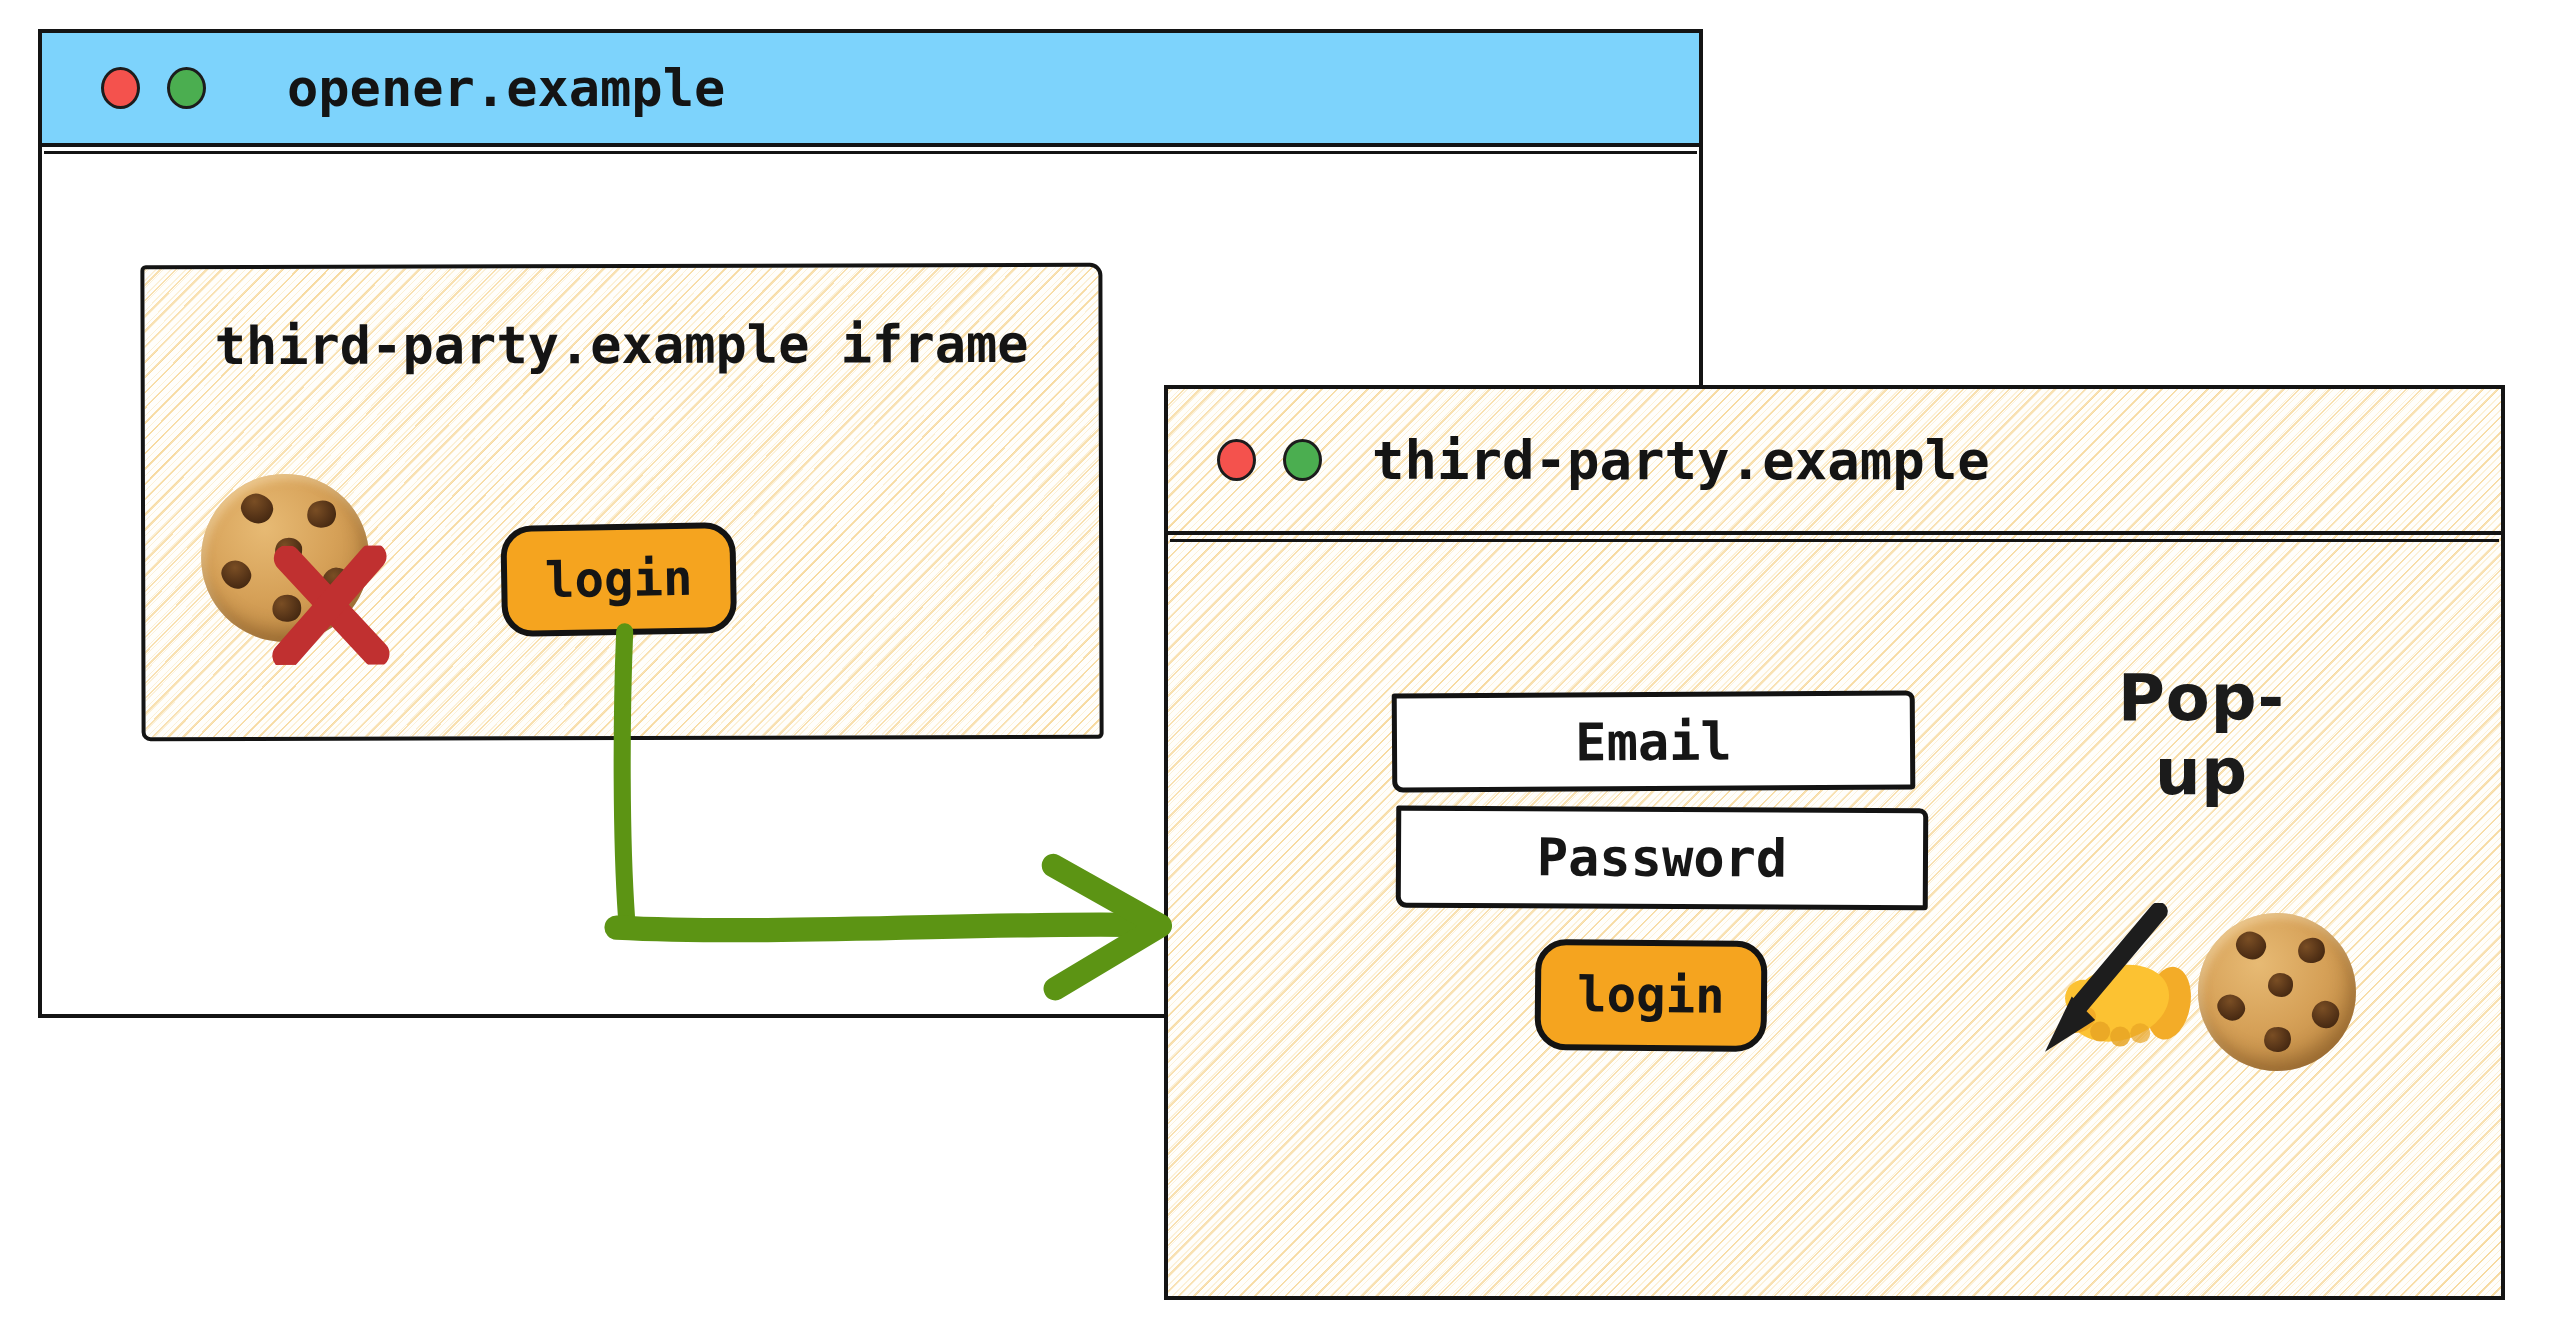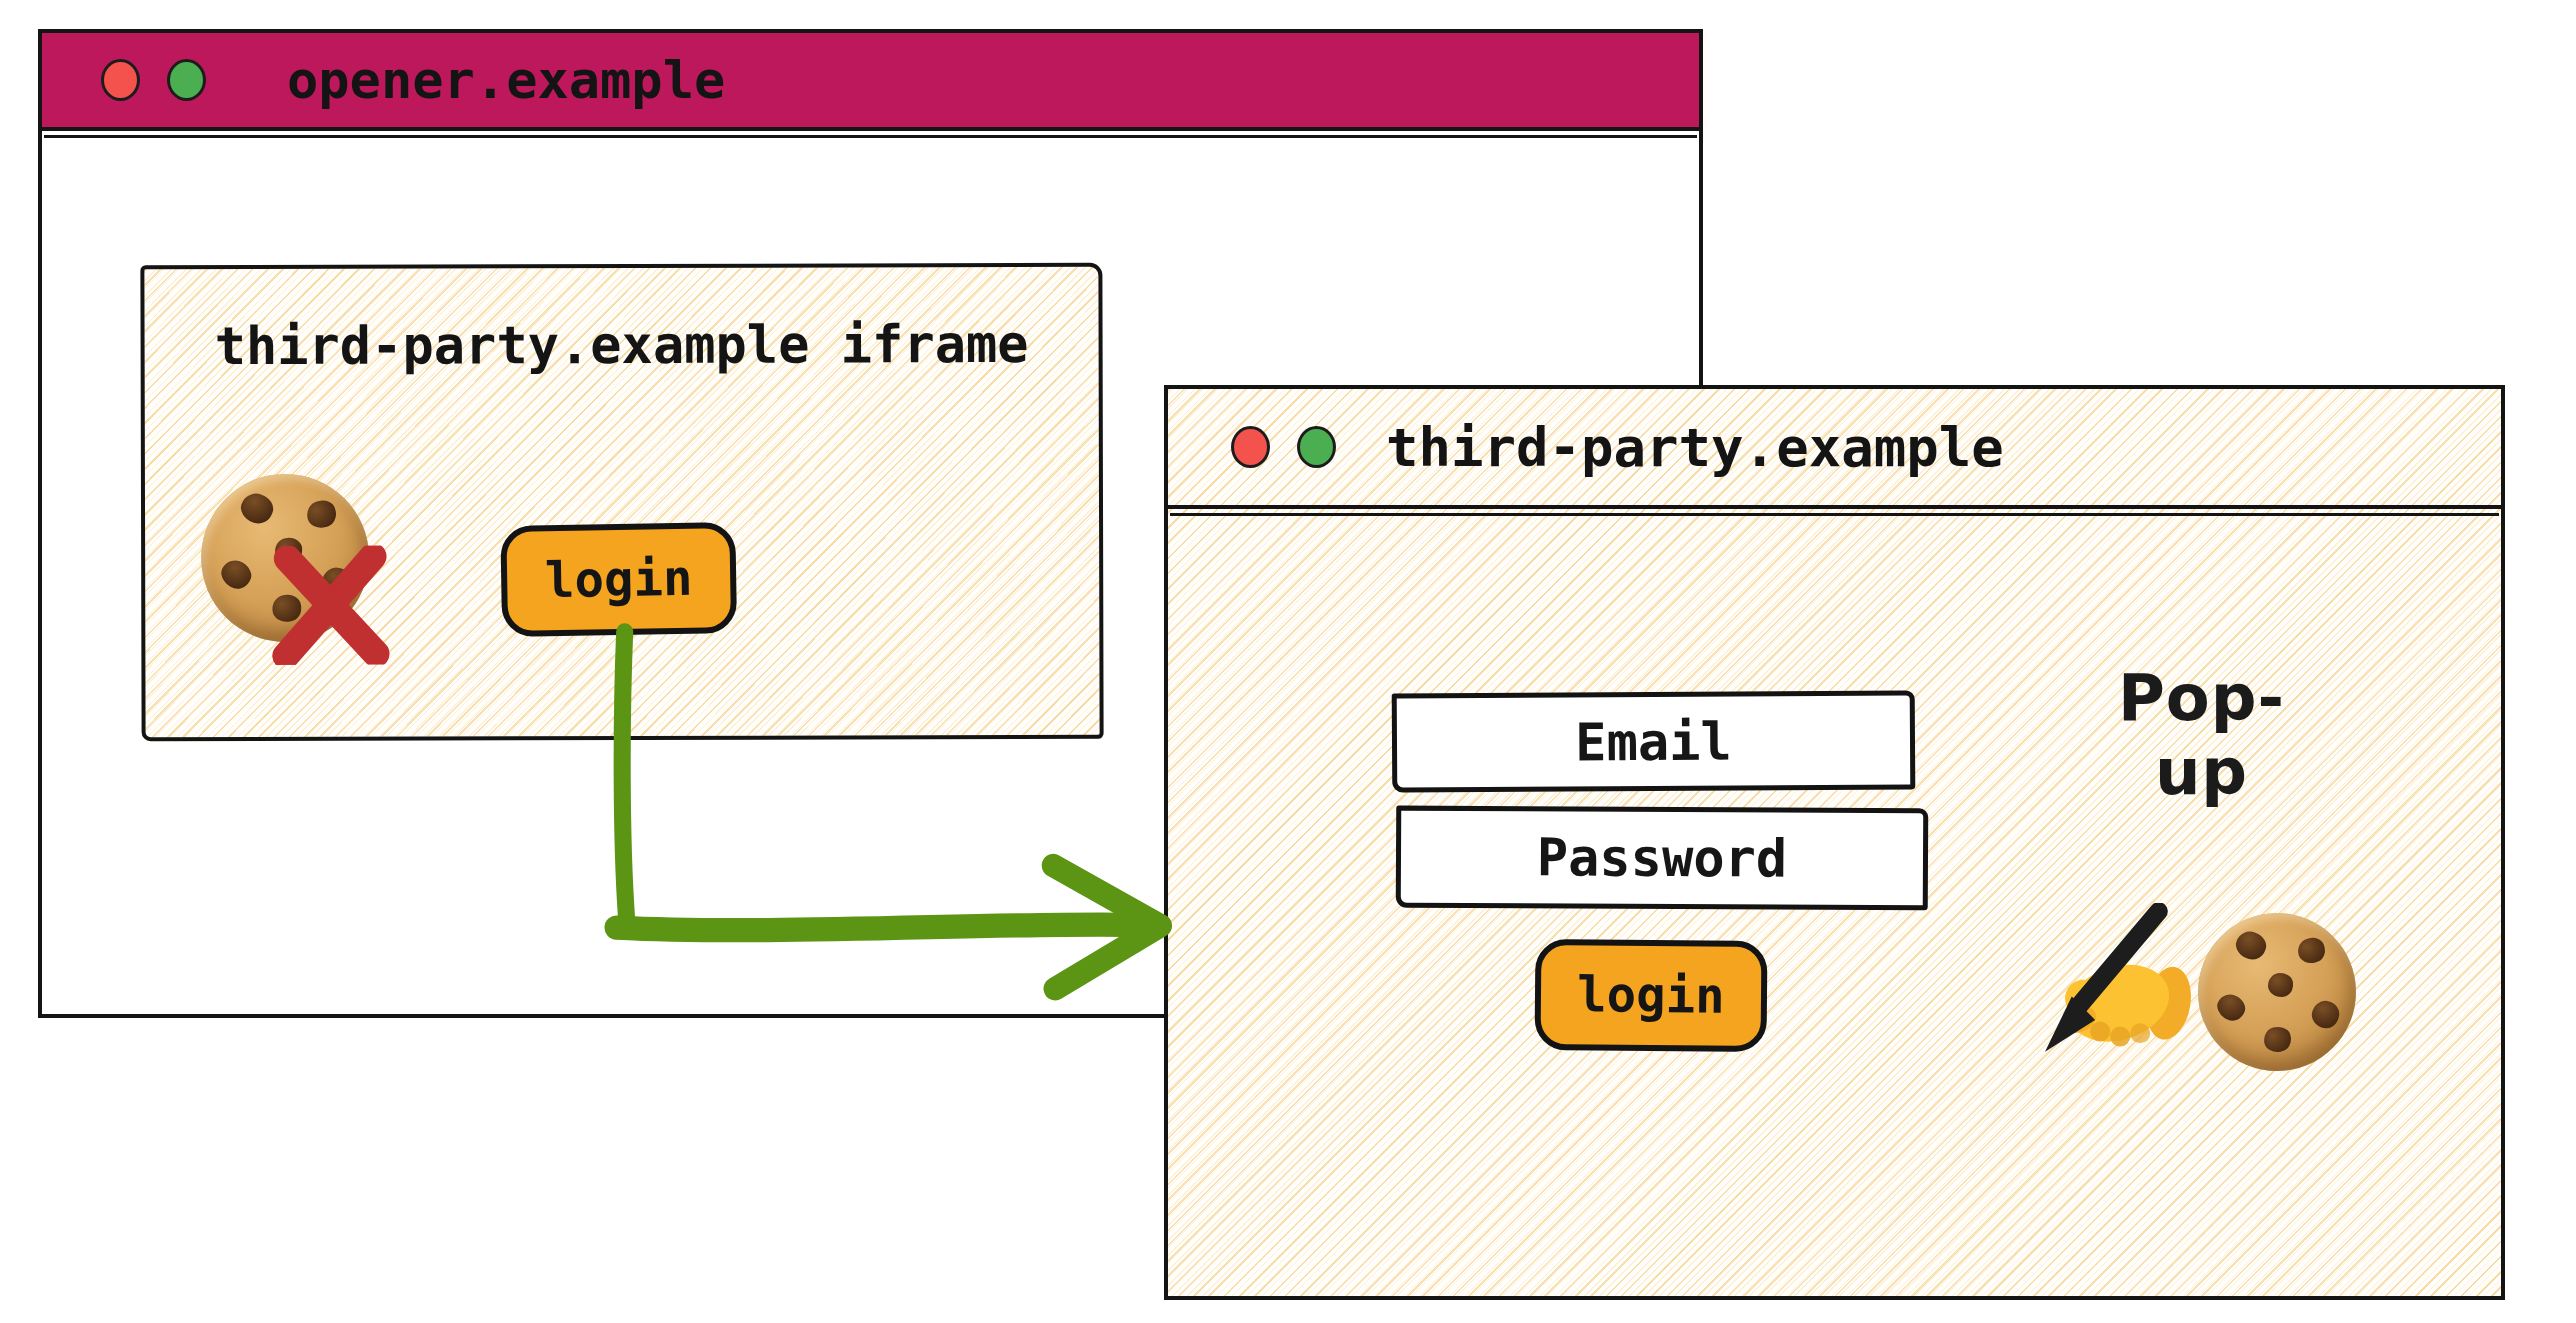--- a/index.html
+++ b/index.html
@@ -24,21 +24,21 @@
   .title-text{font-size:52px;font-weight:600;letter-spacing:0;white-space:nowrap;}
   
   .hatch{
     background-color:#FFFEFB;
     background-image:
       repeating-linear-gradient(135deg, rgba(242,196,106,.50) 0px, rgba(242,196,106,.50) 1.8px, transparent 1.8px, transparent 10.8px),
       repeating-linear-gradient(135deg, rgba(246,216,150,.35) 2.7px, rgba(246,216,150,.35) 3.6px, transparent 3.6px, transparent 8px);
   }
   
   .opener{left:38px;top:29px;width:1665px;height:989px;background:#ffffff;z-index:10;}
-  .opener .titlebar{height:98px;padding-left:59px;background:#be185d;}
+  .opener .titlebar{height:114px;padding-left:59px;background:#7dd3fc;}
   .opener .titlebar .title-text{margin-left:81px;}
   .dot.green{margin-left:27px;}
   
   .iframe-box{
     position:absolute;left:99px;top:231px;width:962px;height:476px;
     border:4.5px solid #141414;box-sizing:border-box;
     border-radius:5.4px 12.6px 5.4px 9px;
     transform:rotate(-0.15deg);
   }
   .iframe-title{
@@ -68,21 +68,21 @@
   .cookie .c3{left:44%;top:38%;width:16%;height:15%;}
   .cookie .c4{left:12%;top:52%;width:18%;height:16%;transform:rotate(30deg);}
   .cookie .c5{left:42%;top:72%;width:17%;height:16%;transform:rotate(-10deg);}
   .cookie .c6{left:72%;top:56%;width:17%;height:17%;transform:rotate(12deg);}
   .iframe-cookie{left:56px;top:205px;width:168px;height:168px;}
   .popup-cookie{left:1030px;top:524px;width:158px;height:158px;}
   
   .blocked-x{position:absolute;left:126px;top:277px;width:119px;height:119px;}
   
   .popup{left:1164px;top:385px;width:1341px;height:915px;z-index:20;}
-  .popup .titlebar{height:120px;padding-left:63px;background:transparent;}
+  .popup .titlebar{height:146px;padding-left:49px;background:transparent;}
   .popup .titlebar .title-text{margin-left:50px;font-size:54px;}
   .field{
     position:absolute;display:flex;align-items:center;justify-content:center;
     background:#ffffff;border:5.4px solid #131313;box-sizing:border-box;
     font-size:52px;font-weight:600;color:#161616;
     border-radius:2.7px 9px 3.6px 10.8px;
   }
   .email-field{left:224px;top:303px;width:523px;height:99px;transform:rotate(-0.35deg);}
   .password-field{left:228px;top:418px;width:532px;height:102px;transform:rotate(0.3deg);}
   .popup-label{

